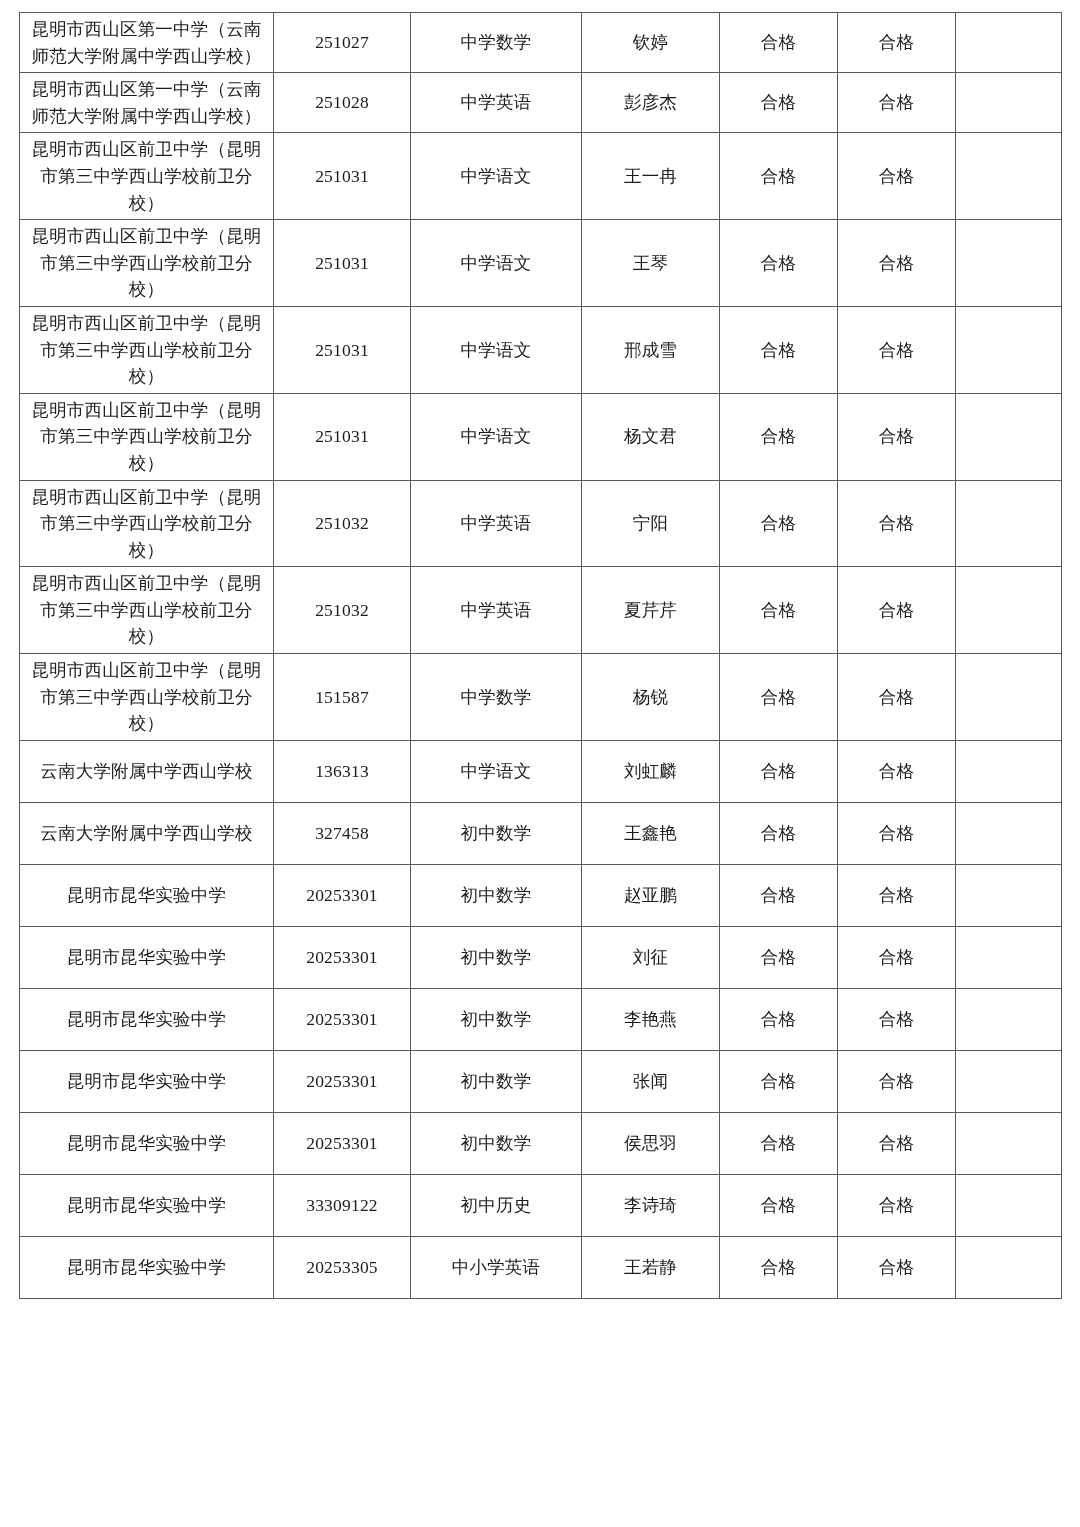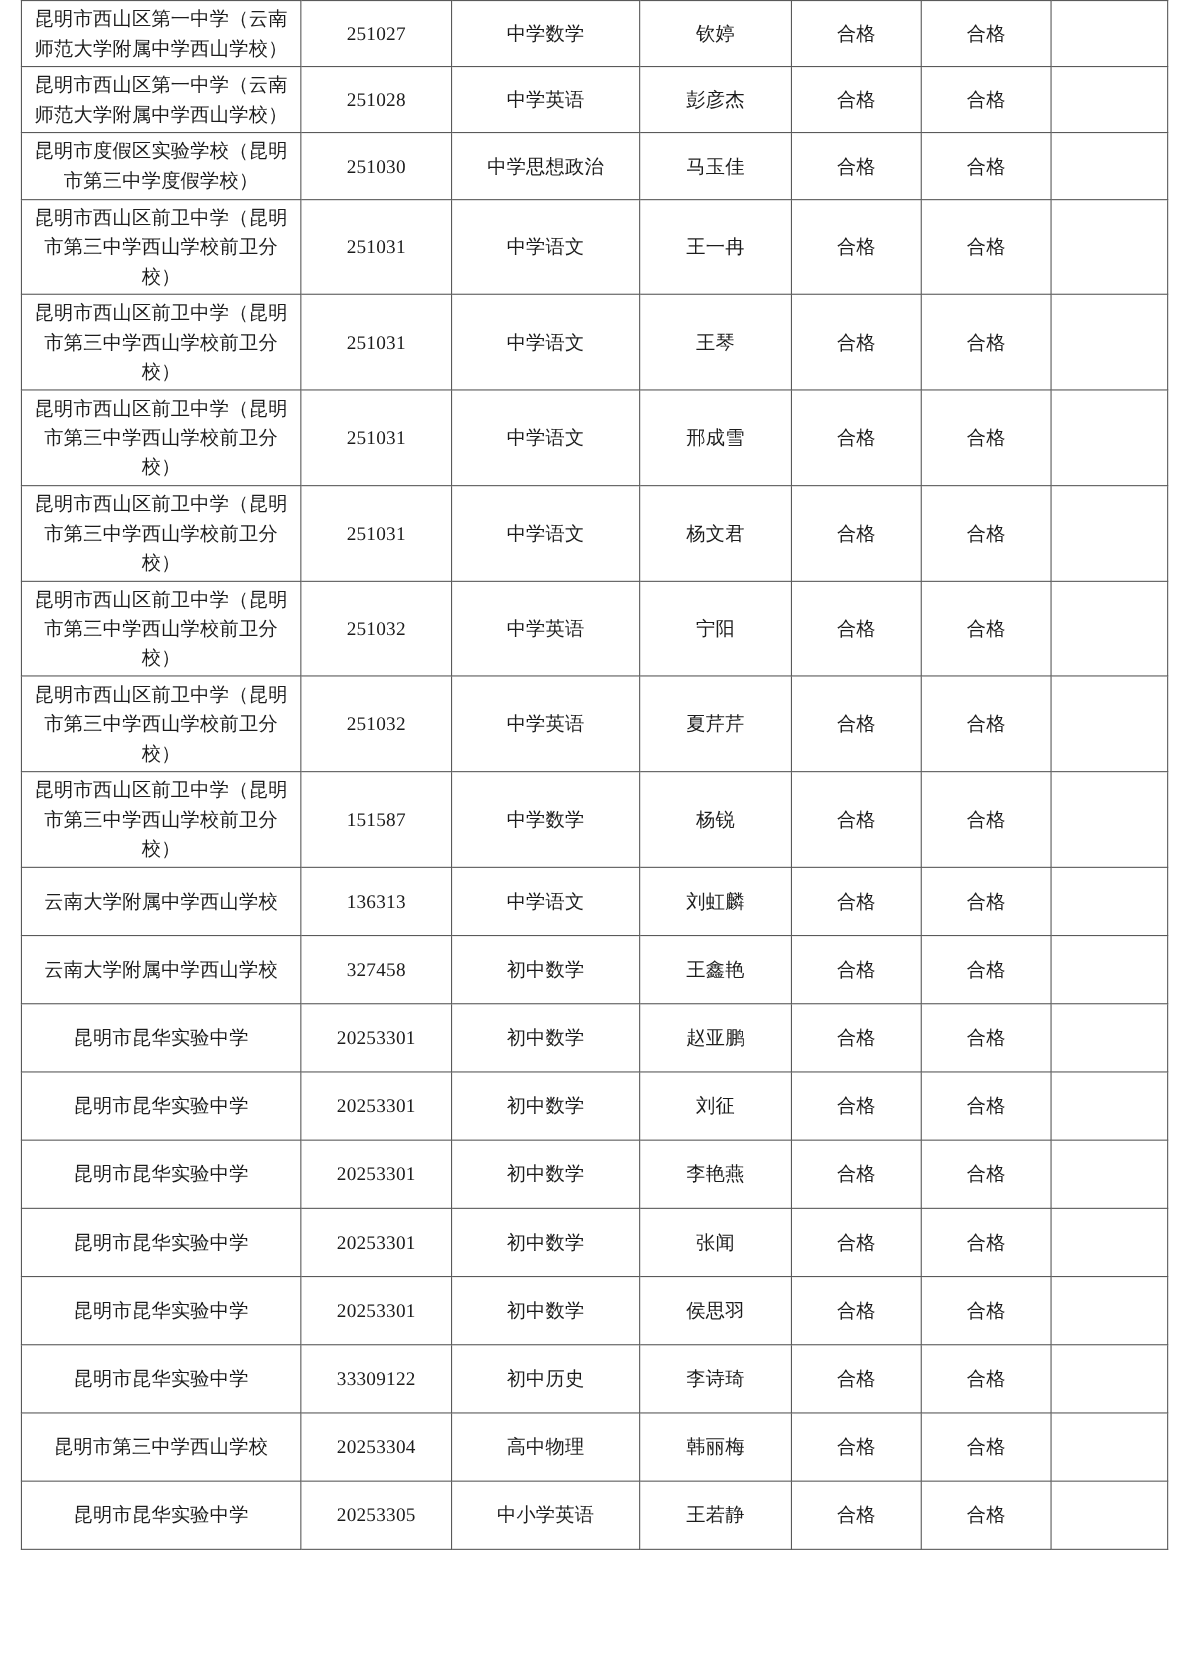--- a/index.html
+++ b/index.html
@@ -12,21 +12,21 @@
     height: 1527px;
     font-family: "Liberation Serif", "DejaVu Serif", serif;
     color: #1a1a1a;
     overflow: hidden;
   }
   .page {
     position: relative;
     width: 1080px;
     height: 1527px;
     box-sizing: border-box;
-    padding: 0 19px 0 19px;
+    padding: 12px 19px 0 19px;
   }
   table.roster {
     border-collapse: collapse;
     table-layout: fixed;
     width: 1042px;
     margin: 0;
   }
   table.roster td {
     border: 1px solid #5a5a5a;
     text-align: center;
@@ -84,29 +84,20 @@
         <tr class="h1">
           <td class="school">昆明市西山区第一中学（云南师范大学附属中学西山学校）</td>
           <td class="code">251028</td>
           <td class="subject">中学英语</td>
           <td class="name">彭彦杰</td>
           <td class="result">合格</td>
           <td class="result">合格</td>
           <td class="note"></td>
         </tr>
         <tr class="h1">
-          <td class="school">昆明市度假区实验学校（昆明市第三中学度假学校）</td>
-          <td class="code">251030</td>
-          <td class="subject">中学思想政治</td>
-          <td class="name">马玉佳</td>
-          <td class="result">合格</td>
-          <td class="result">合格</td>
-          <td class="note"></td>
-        </tr>
-        <tr class="h1">
           <td class="school">昆明市西山区前卫中学（昆明市第三中学西山学校前卫分校）</td>
           <td class="code">251031</td>
           <td class="subject">中学语文</td>
           <td class="name">王一冉</td>
           <td class="result">合格</td>
           <td class="result">合格</td>
           <td class="note"></td>
         </tr>
         <tr class="h1">
           <td class="school">昆明市西山区前卫中学（昆明市第三中学西山学校前卫分校）</td>
@@ -228,29 +219,20 @@
         <tr class="h2">
           <td class="school">昆明市昆华实验中学</td>
           <td class="code">33309122</td>
           <td class="subject">初中历史</td>
           <td class="name">李诗琦</td>
           <td class="result">合格</td>
           <td class="result">合格</td>
           <td class="note"></td>
         </tr>
         <tr class="h2">
-          <td class="school">昆明市第三中学西山学校</td>
-          <td class="code">20253304</td>
-          <td class="subject">高中物理</td>
-          <td class="name">韩丽梅</td>
-          <td class="result">合格</td>
-          <td class="result">合格</td>
-          <td class="note"></td>
-        </tr>
-        <tr class="h2">
           <td class="school">昆明市昆华实验中学</td>
           <td class="code">20253305</td>
           <td class="subject">中小学英语</td>
           <td class="name">王若静</td>
           <td class="result">合格</td>
           <td class="result">合格</td>
           <td class="note"></td>
         </tr>
       </tbody>
   </table>

